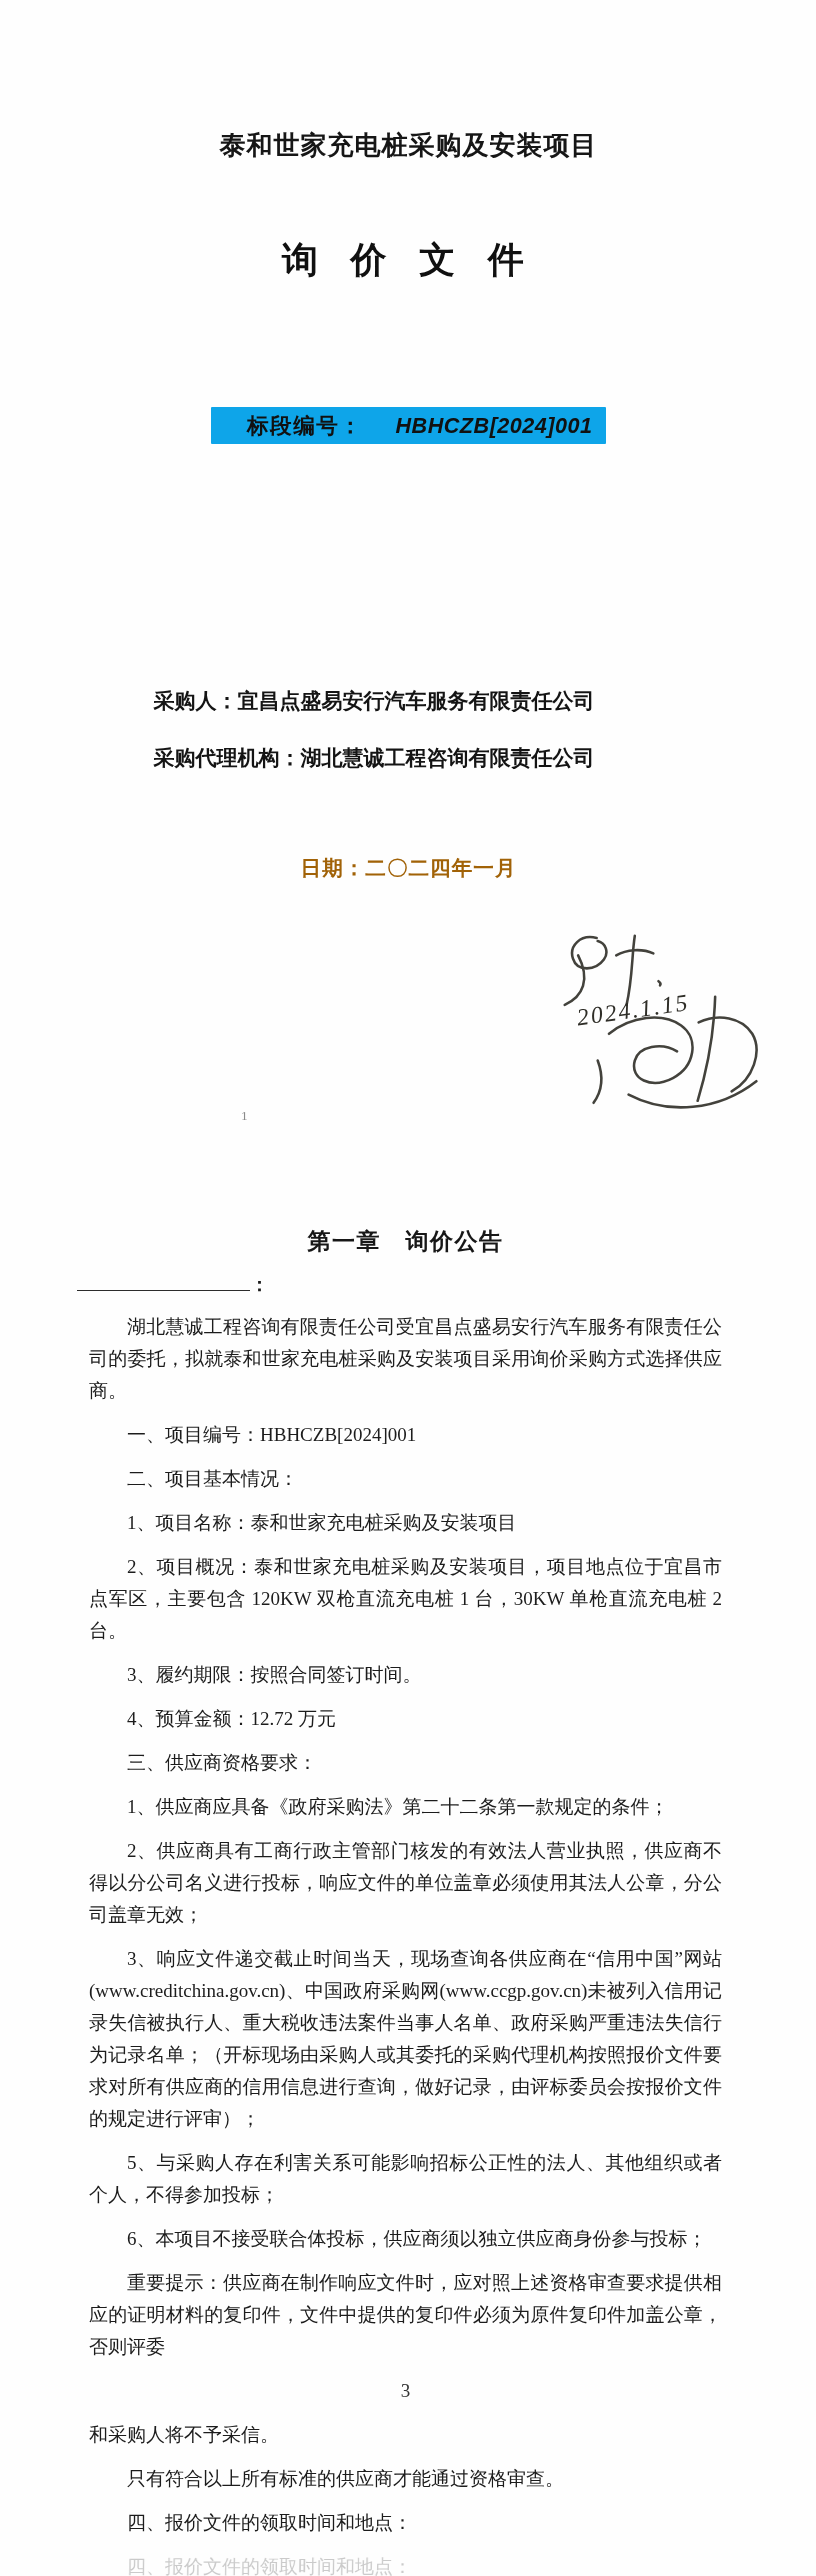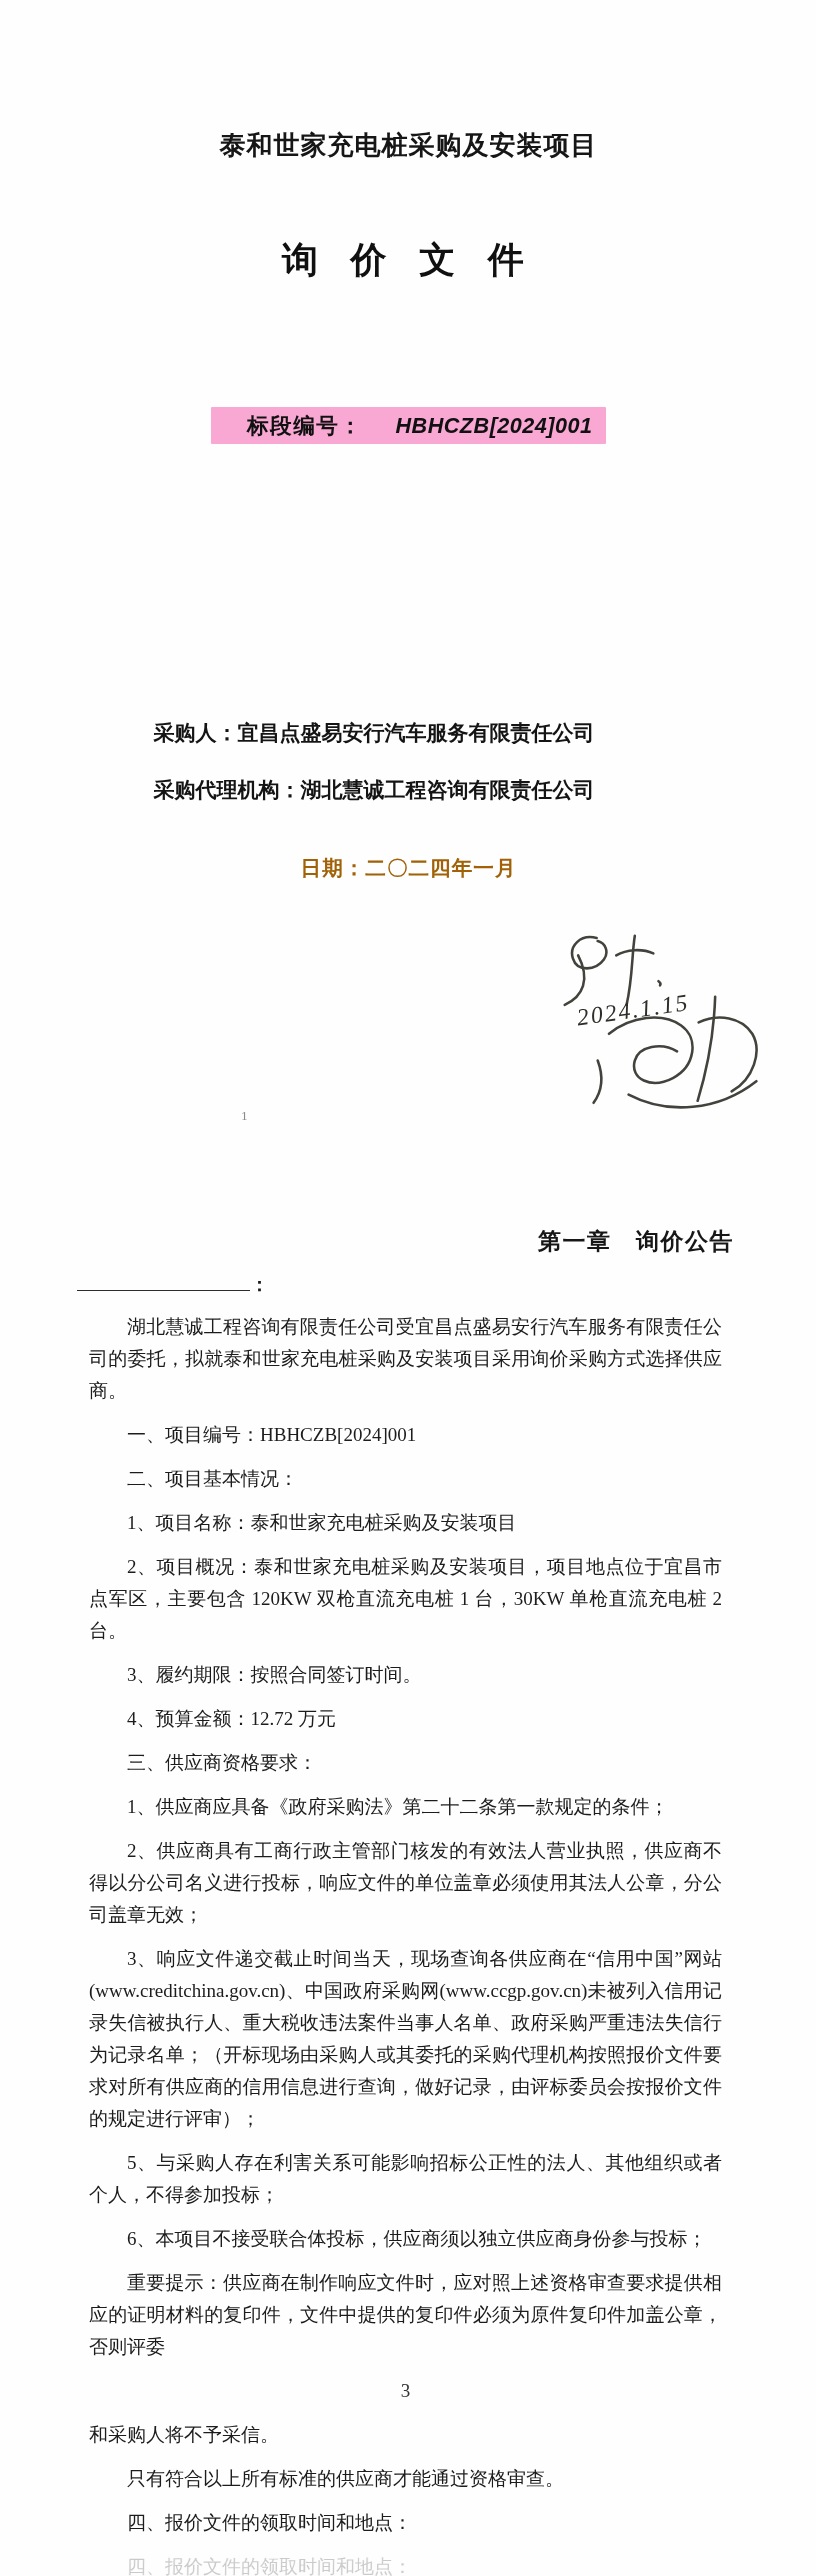--- a/index.html
+++ b/index.html
@@ -45,21 +45,20 @@
   .tender-code {
     margin-left: 33px;
     font-family: "Liberation Sans", "DejaVu Sans", sans-serif;
     font-weight: bold; font-size: 21.6px; letter-spacing: 0.5px;
     color: #111;
     font-style: italic;
   }
   .party-block {
     top: 686px; left: 50%; transform: translateX(-50%);
     width: 510px;
-    margin-top: 32px;
   }
   .party-line {
     font-family: "Liberation Sans", "DejaVu Sans", sans-serif;
     font-weight: bold; font-size: 21px; line-height: 30px;
     color: #141414; white-space: nowrap;
   }
   .party-line + .party-line { margin-top: 27px; }
   .date-line {
     top: 854px; left: 0; width: 100%;
     text-align: center;
@@ -72,21 +71,21 @@
     top: 1108px; left: 241px;
     font-size: 13.4px; color: #8a8a8a;
   }
 
   
   .announcement {
     top: 1226px; left: 77px; width: 657px;
   }
   .chapter-title {
     margin: 0 0 10.3px 0;
-    text-align: right;
+    text-align: center;
     font-family: "Liberation Sans", "DejaVu Sans", sans-serif;
     font-weight: bold; font-size: 23px; letter-spacing: 1.5px;
     color: #171717;
   }
   .blank-row {
     height: 32px; line-height: 32px;
     font-size: 19px; font-weight: bold;
   }
   .blank-line {
     display: inline-block;
@@ -110,21 +109,21 @@
   }
 </style>
 </head>
 <body>
 
 <div class="abs project-title">泰和世家充电桩采购及安装项目</div>
 
 <div class="abs doc-title">询 价 文 件</div>
 
 <div class="abs tender-row">
-  <span class="tender-hl" id="tender-hl" style="background: #f9a8d4; padding-left: 36px;">
+  <span class="tender-hl" id="tender-hl" style="background: #0ea5e9; padding-left: 36px;">
     <span class="tender-label">标段编号：</span>
     <span class="tender-code">HBHCZB[2024]001</span>
   </span>
 </div>
 
 <div class="abs party-block">
   <div class="party-line">采购人：宜昌点盛易安行汽车服务有限责任公司</div>
   <div class="party-line">采购代理机构：湖北慧诚工程咨询有限责任公司</div>
 </div>
 

